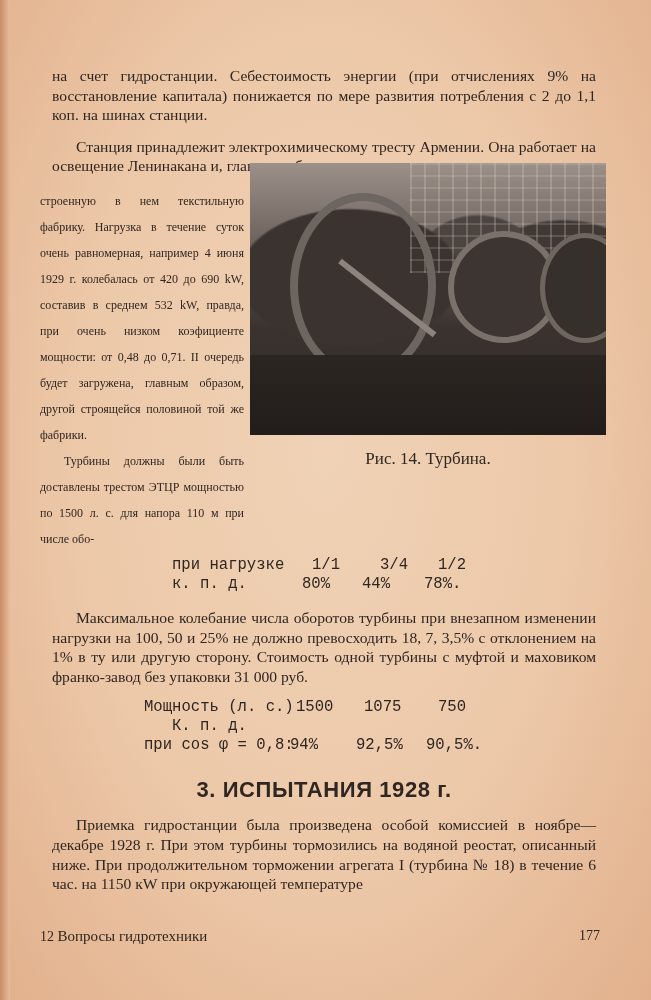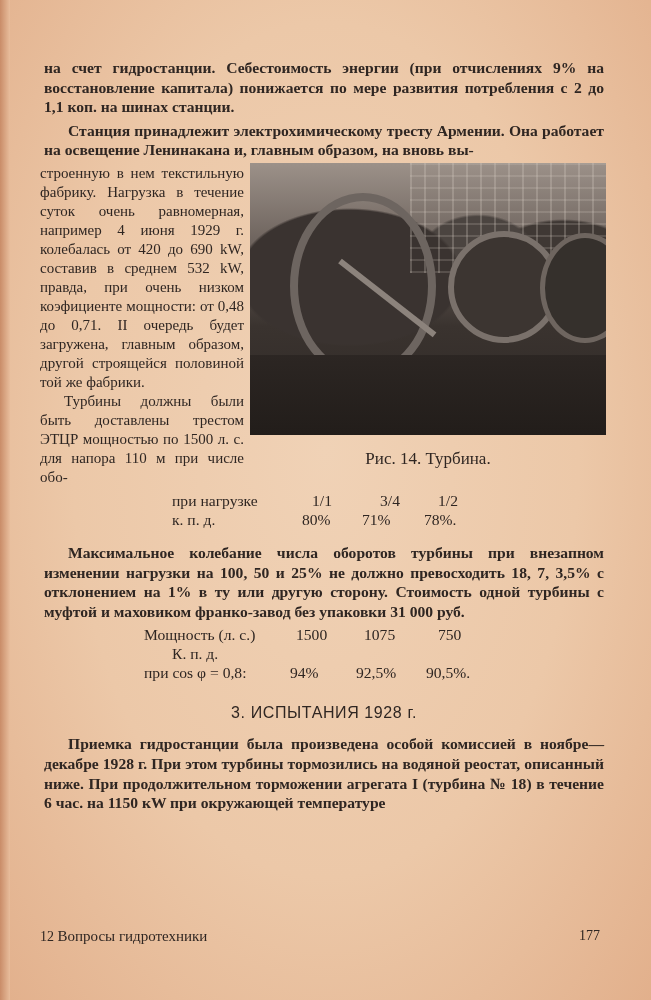--- a/index.html
+++ b/index.html
@@ -5,23 +5,23 @@
   html, body { margin:0; padding:0; }
   body {
     width:651px; height:1000px; overflow:hidden; position:relative;
     background: radial-gradient(ellipse at 50% 45%, #f0d2b6 0%, #ecc8a8 55%, #e2b08c 100%);
     font-family: "Liberation Serif", "DejaVu Serif", serif;
     color:#2f2622;
   }
   .edge-left { position:absolute; left:0; top:0; width:10px; height:1000px;
     background: linear-gradient(90deg, #c98c68 0%, #e8bd9c 100%); }
   .page { position:absolute; left:40px; top:54px; width:568px; }
-  .txt { font-size:15.6px; line-height:19.6px; text-align:justify; margin:4px;font-weight:bold; }
+  .txt { font-size:15.6px; line-height:19.6px; text-align:justify; margin:12px; }
   .ind { text-indent:24px; }
-  .wrap-left { width:204px; text-align:justify; font-size:15px; line-height:19px; }
+  .wrap-left { width:204px; text-align:justify; font-size:12px; line-height:26px; }
   .fig { position:absolute; left:250px; top:163px; width:356px; height:272px; }
   .photo {
     width:356px; height:272px; position:relative; overflow:hidden;
     background:
       radial-gradient(ellipse at 28% 42%, #3a3330 0 30%, transparent 31%),
       radial-gradient(ellipse at 64% 36%, #4b4440 0 18%, transparent 19%),
       radial-gradient(ellipse at 88% 36%, #3f3834 0 16%, transparent 17%),
       linear-gradient(180deg, #9c9189 0%, #6c625c 30%, #3a332f 60%, #2e2825 100%);
   }
   .photo .grid { position:absolute; left:160px; top:0; width:196px; height:110px;
@@ -36,23 +36,23 @@
   .photo .wheel3 { position:absolute; left:290px; top:70px; width:80px; height:100px;
     border-radius:50%; border:5px solid #6e655f; background:#35302c; }
   .photo .rod { position:absolute; left:90px; top:95px; width:120px; height:6px;
     background:#8c837c; transform:rotate(38deg); transform-origin:left center; }
   .photo .floor { position:absolute; left:0; bottom:0; width:356px; height:80px;
     background:linear-gradient(180deg, #2c2623, #221d1a); }
   .caption { position:absolute; left:250px; top:451px; width:356px; text-align:center;
     font-size:17px; line-height:16px; }
   .tbl { font-size:15.6px; line-height:19px; }
   .row { position:relative; height:19px; }
-  .row span { position:absolute; white-space:nowrap; }
+  .row span { position:absolute; white-space:nowrap;font-family:Liberation Mono, monospace; }
   .heading { text-align:center; font-family:"Liberation Sans","DejaVu Sans",sans-serif;
-    font-weight:normal; font-size:16px; letter-spacing:0.6px; margin:12px; }
+    font-weight:bold; font-size:22px; letter-spacing:0.6px; margin:12px; }
   .footer { position:absolute; left:40px; top:928px; width:560px; height:20px; }
   .footer .left { position:absolute; left:0; top:0; font-size:14px; }
   .footer .left small { font-size:15px; }
   .footer .right { position:absolute; right:0; top:0; font-size:14px; }
 </style>
 </head>
 <body>
 
 <div class="edge-left"></div>
 
@@ -65,21 +65,21 @@
   <div class="tbl" style="margin-top:4px;">
     <div class="row">
       <span style="left:132px">при нагрузке</span>
       <span style="left:272px">1/1</span>
       <span style="left:340px">3/4</span>
       <span style="left:398px">1/2</span>
     </div>
     <div class="row">
       <span style="left:132px">к. п. д.</span>
       <span style="left:262px">80%</span>
-      <span style="left:322px">71%</span>
+      <span style="left:322px">44%</span>
       <span style="left:384px">78%.</span>
     </div>
   </div>
 
   <p class="txt ind" style="margin-top:14px">Максимальное колебание числа оборотов турбины при внезапном изменении нагрузки на 100, 50 и 25% не должно превосходить 18, 7, 3,5% с отклонением на 1% в ту или другую сторону. Стоимость одной турбины с муфтой и маховиком франко-завод без упаковки 31 000 руб.</p>
 
   <div class="tbl" style="margin-top:2px;">
     <div class="row">
       <span style="left:104px">Мощность (л. с.)</span>
       <span style="left:256px">1500</span>

